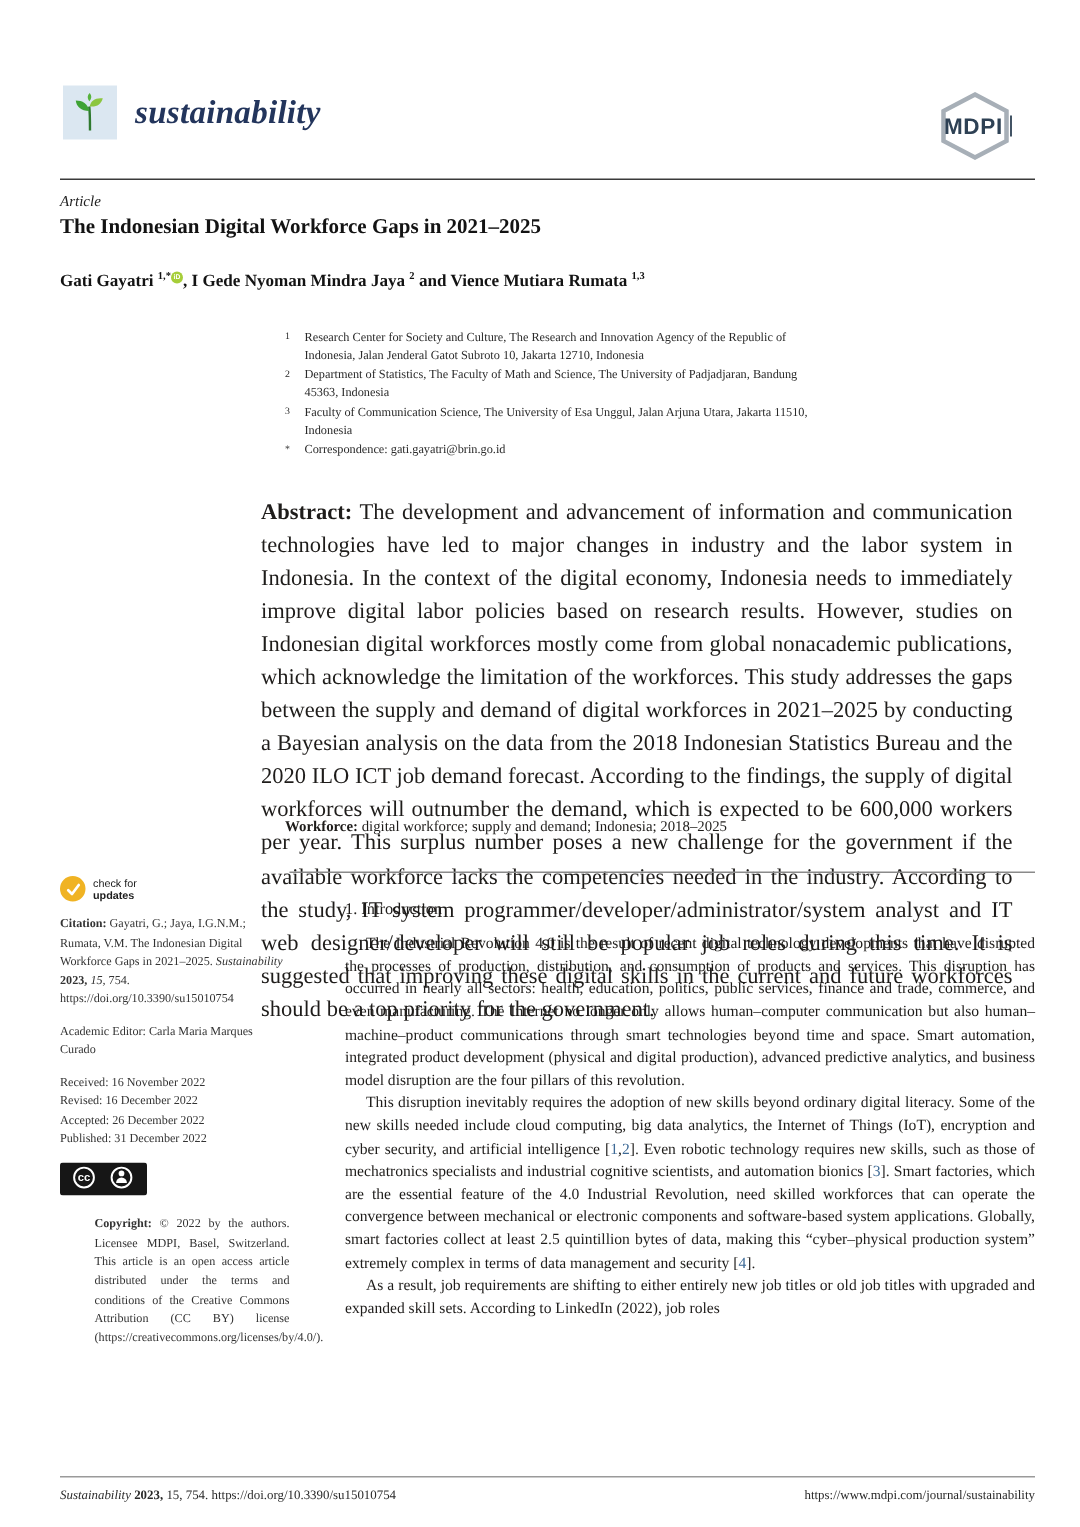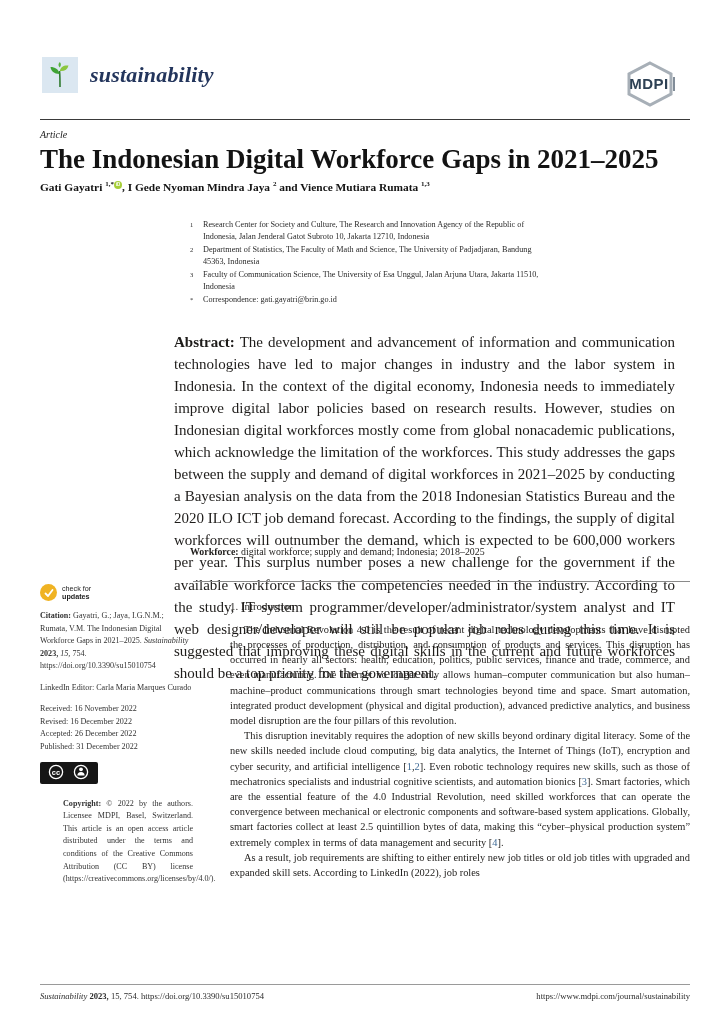--- a/index.html
+++ b/index.html
@@ -13,21 +13,21 @@
 
   
   .journal-logo { position:absolute; left:42px; top:57px; display:flex; align-items:center; gap:12px; }
   .logo-box { width:36px; height:36px; background:#dbe7f1; display:flex; align-items:center; justify-content:center; }
   .journal-name { font-style:italic; font-weight:600; font-size:22px; color:#23355c; letter-spacing:0.2px; }
   .mdpi-logo { position:absolute; left:610px; top:60px; width:80px; height:48px; }
   .header-rule { position:absolute; left:40px; top:119px; width:650px; border-top:1.7px solid #3a3a3a; }
 
   
   .article-type { position:absolute; left:40px; top:129px; font-style:italic; font-size:10px; color:#222; }
-  .paper-title { position:absolute; left:40px; top:144px; width:650px; font-size:27px; font-weight:700; color:#131313; line-height:1.15; }
+  .paper-title { position:absolute; left:40px; top:144px; width:650px; font-size:14px; font-weight:700; color:#131313; line-height:1.15; }
   .authors-line { position:absolute; left:40px; top:180px; width:650px; font-size:11.4px; font-weight:700; color:#131313; }
   .authors-line sup { font-size:7px; font-weight:700; }
   .orcid-badge { display:inline-block; width:8px; height:8px; border-radius:50%; background:#a6ce39; color:#fff;
     font-size:4.5px; line-height:8px; text-align:center; vertical-align:super; font-family:"Liberation Sans",sans-serif; }
 
   
   .affiliations { position:absolute; left:190px; top:219px; width:352px; font-size:8.2px; line-height:1.52; color:#2a2a2a; }
   .affil-row { display:flex; }
   .affil-marker { width:13px; flex:0 0 13px; font-size:6.6px; padding-top:1px; }
   .affil-text { flex:1; }
@@ -147,21 +147,21 @@
     <span class="lead-label">Citation:</span>
     <span>Gayatri, G.; Jaya, I.G.N.M.; Rumata, V.M. The Indonesian Digital Workforce Gaps in 2021–2025.</span>
     <i>Sustainability</i>
     <b>2023,</b>
     <i>15,</i>
     <span>754.</span>
     <span>https://doi.org/10.3390/su15010754</span>
   </p>
 
   <p>
-    <span>LinkedIn Editor:</span>
+    <span>Academic Editor:</span>
     <span>Carla Maria Marques Curado</span>
   </p>
 
   <p>
     <span class="date-row"><span>Received:</span> <span>16 November 2022</span></span>
     <span class="date-row"><span>Revised:</span> <span>16 December 2022</span></span>
     <span class="date-row"><span>Accepted:</span> <span>26 December 2022</span></span>
     <span class="date-row"><span>Published:</span> <span>31 December 2022</span></span>
   </p>
 

